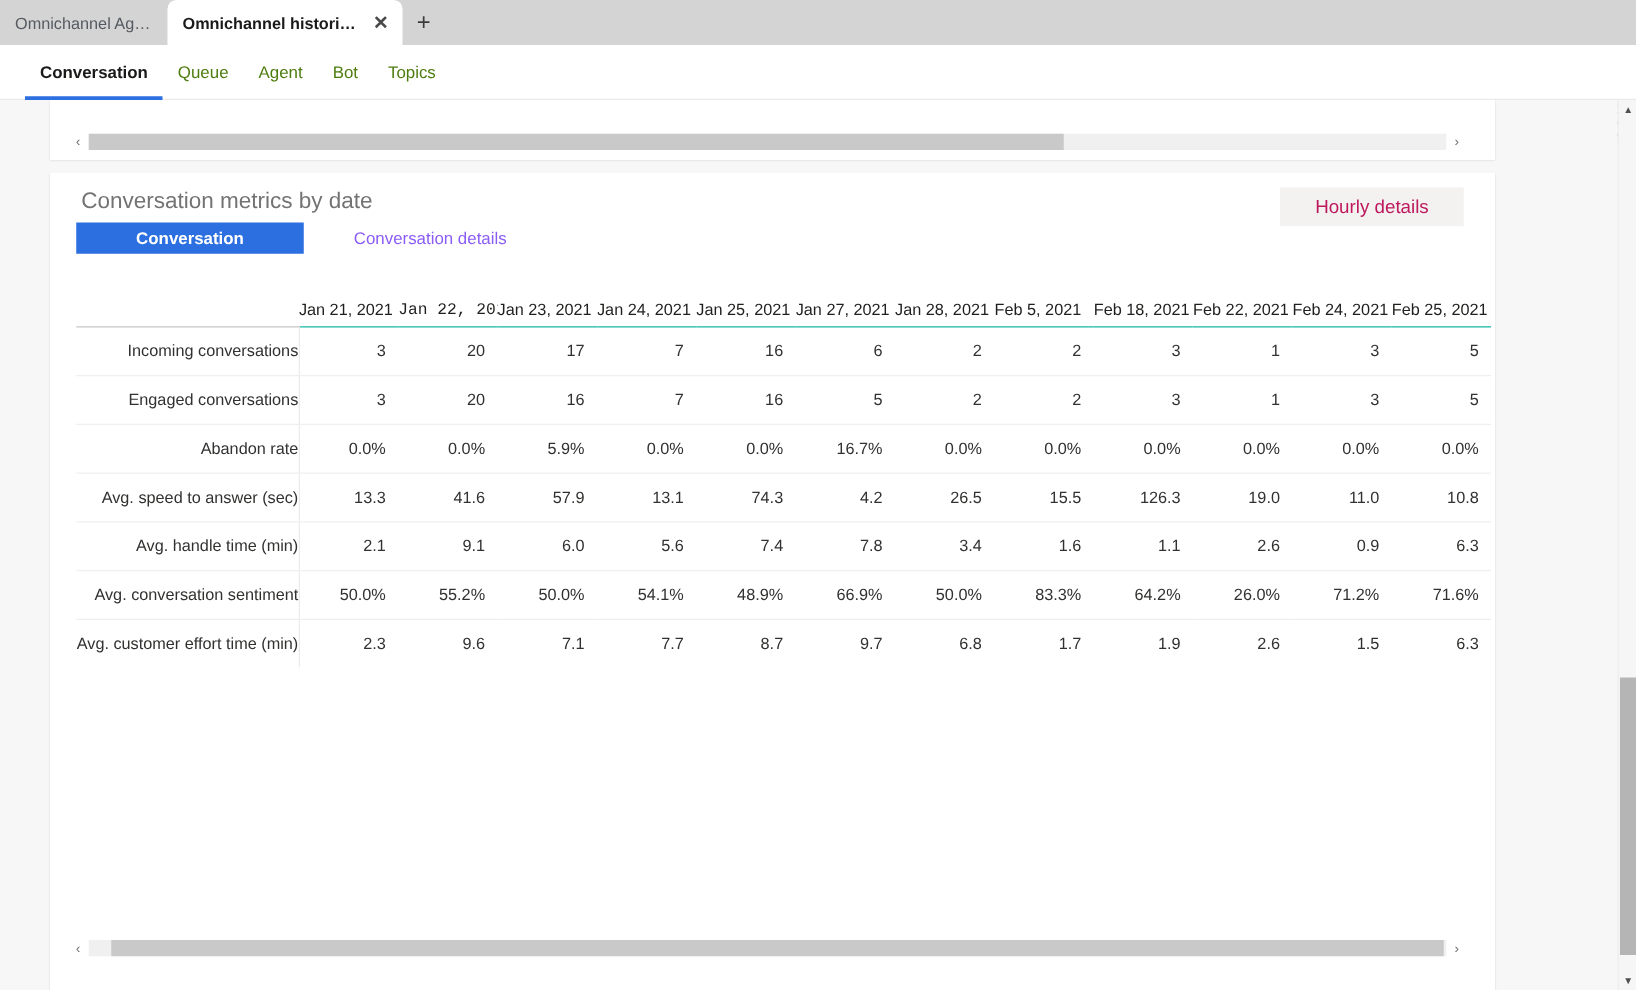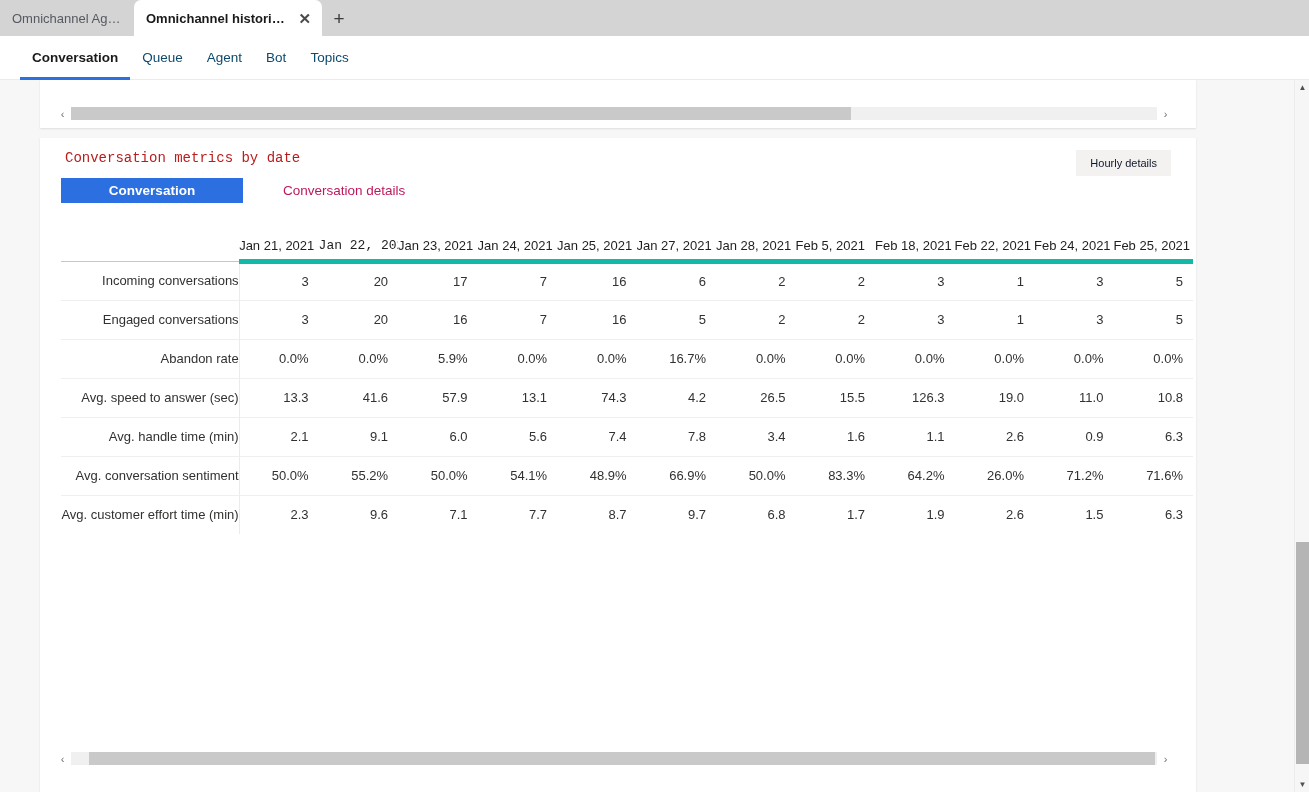--- a/index.html
+++ b/index.html
@@ -41,21 +41,21 @@
 
   
   .navbar {
     position: absolute; left: 0; top: 36px; width: 1309px; height: 44px;
     background: #ffffff; border-bottom: 1px solid #edebe9;
     display: flex; align-items: center;
   }
   .navitems { display: flex; align-items: stretch; height: 44px; margin-left: 20px; }
   .navitem {
     display: flex; align-items: center; padding: 0 12px;
-    font-size: 13.5px; color: #0c4a6e; cursor: pointer; position: relative;
+    font-size: 13.5px; color: #4d7c0f; cursor: pointer; position: relative;
   }
   .navitem.active { color: #1b1a19; font-weight: 700; }
   .navitem.active::after {
     content: ""; position: absolute; left: 0; right: 0; bottom: 0;
     height: 2.5px; background: #2b6fe0;
   }
   .refresh-block {
     position: absolute; right: 12px; top: 44px; text-align: right;
     line-height: 15px;
   }
@@ -74,54 +74,54 @@
     background: #ffffff; box-shadow: 0 0.6px 1.8px rgba(0,0,0,.10), 0 0.3px 0.9px rgba(0,0,0,.07);
   }
 
   .card-main {
     position: absolute; left: 40px; top: 58px; width: 1156px; height: 712px;
     background: #ffffff; box-shadow: 0 0.6px 1.8px rgba(0,0,0,.10), 0 0.3px 0.9px rgba(0,0,0,.07);
   }
 
   .card-title {
     position: absolute; left: 25px; top: 12px;
-    font-size: 14px; color: #b91c1c; font-family: Liberation Mono, monospace;
+    font-size: 18px; color: #737373;
   }
 
   .hourly-btn {
     position: absolute; right: 25px; top: 12px;
-    background: #f3f2f1; border: none; color: #0f172a;
-    font-size: 11px; padding: 7px 14px; cursor: default;
+    background: #f3f2f1; border: none; color: #be185d;
+    font-size: 15px; padding: 7px 28px; cursor: default;
   }
 
   .toggle-row { position: absolute; left: 21px; top: 40px; display: flex; align-items: center; }
   .toggle-btn {
     border: none; font-size: 13.5px; cursor: pointer;
     padding: 0 16px; height: 25px; line-height: 25px;
   }
   .toggle-btn.sel { background: #2b6fe0; color: #ffffff; font-weight: 700; width: 182px; }
-  .toggle-btn.unsel { background: transparent; color: #be185d; margin-left: 24px; }
+  .toggle-btn.unsel { background: transparent; color: #8b5cf6; margin-left: 24px; }
 
   
   .table-wrap {
     position: absolute; left: 21px; top: 84px; width: 1132px;
     overflow: hidden;
   }
   table.metrics { border-collapse: collapse; width: 1132px; table-layout: fixed; }
   table.metrics th, table.metrics td {
     font-size: 13px; color: #323130; font-weight: 400;
     padding: 0; height: 39px; vertical-align: middle;
     white-space: nowrap; overflow: hidden;
   }
   table.metrics th.corner { width: 188px; border: none; }
   table.metrics th.datecol {
     text-align: right; padding-right: 10px; padding-bottom: 6px;
     color: #201f1e; vertical-align: bottom; height: 36px;
   }
-  table.metrics tr.hdr th { border-bottom: 5px solid #14b8a6; }
+  table.metrics tr.hdr th { border-bottom: 1px solid #14b8a6; }
   table.metrics tr.hdr th.corner { border-bottom: 1px solid #c8c6c4; }
   table.metrics td.rowlabel {
     text-align: right; padding-left: 10px; width: 188px;
     border-right: 1px solid #edebe9;
     border-bottom: 1px solid #f0efee;
   }
   table.metrics td.val {
     text-align: right; padding-right: 10px;
     border-bottom: 1px solid #f0efee;
   }

